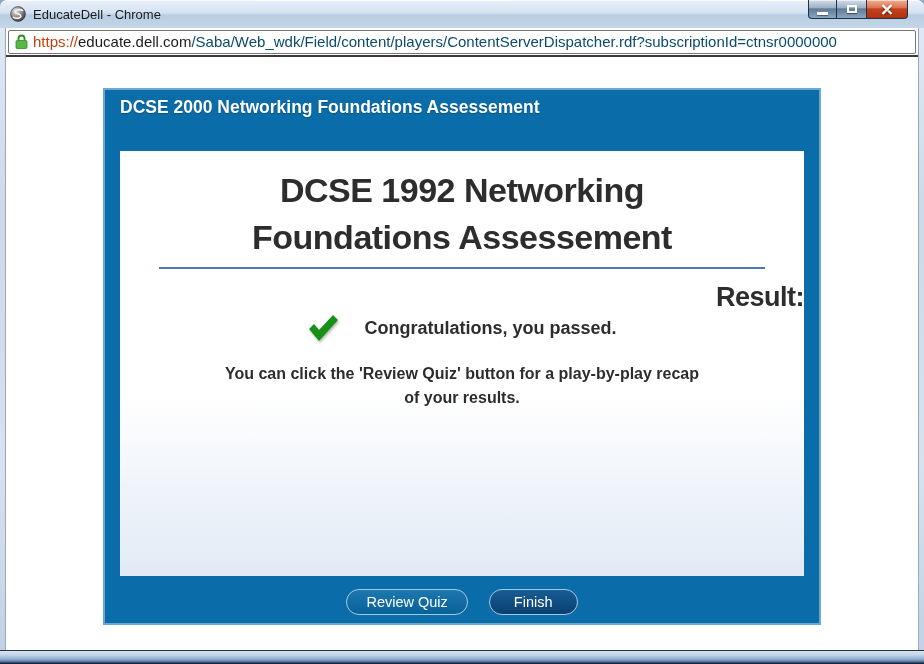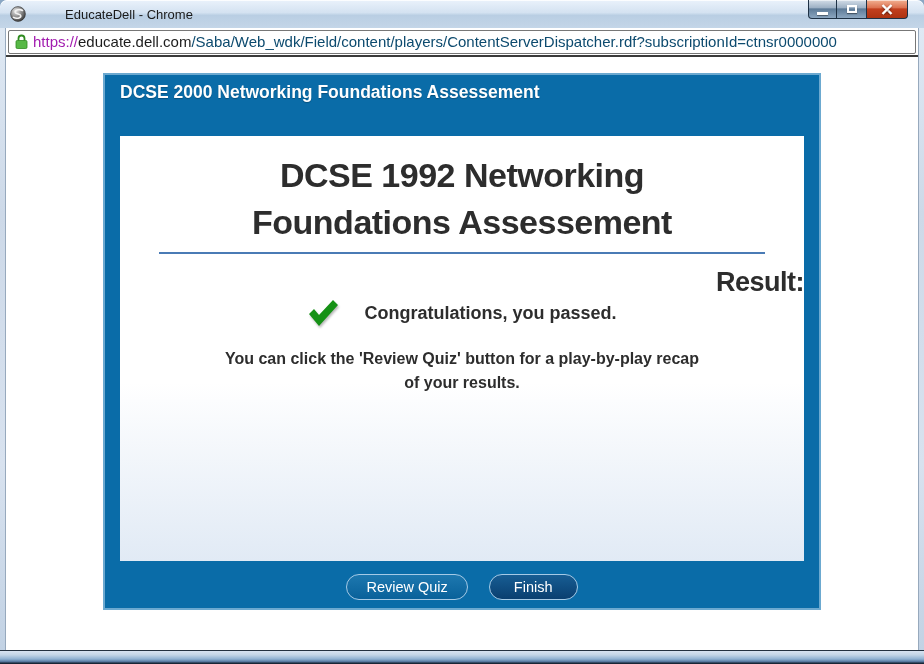--- a/index.html
+++ b/index.html
@@ -15,21 +15,20 @@
   }
 
   
   .titlebar {
     height:28px; flex:0 0 28px;
     background:linear-gradient(180deg,#eaf2fb 0%,#d4e2f1 45%,#b9cee3 55%,#c4d6e8 100%);
     display:flex; align-items:center;
     padding-left:10px; position:relative;
     border-radius:7px 7px 0 0;
     box-shadow:inset 0 1px 0 rgba(255,255,255,.8);
-    gap:32px;
   }
   .favicon { width:16px; height:16px; margin-right:7px; flex:0 0 16px; }
   .win-title { font-size:13px; color:#1a1a1a; }
 
   .win-controls { position:absolute; top:0; right:16px; display:flex; }
   .wbtn {
     height:19px; border:1px solid #1e3145; border-top:none;
     background:linear-gradient(180deg,#d3dde8 0%,#9fb2c6 42%,#5d7democ 50%,#8ba6c0 100%);
     background:linear-gradient(180deg,#d3dde8 0%,#9fb2c6 42%,#5e7b98 50%,#8ba6c0 100%);
     display:flex; align-items:center; justify-content:center;
@@ -62,29 +61,29 @@
     display:flex; align-items:center; padding:0 2px;
     border-bottom:2px solid #3a3a3a;
   }
   .urlbox {
     flex:1; height:24px; background:#fff;
     border:1px solid #777; border-radius:2px;
     display:flex; align-items:center; padding:0 6px;
     font-size:15px; white-space:nowrap; overflow:hidden;
   }
   .lock-icon { width:13px; height:15px; margin-right:5px; flex:0 0 13px; }
-  .url-scheme { color:#a21caf; }
+  .url-scheme { color:#c2410c; }
   .url-domain { color:#1c1c1c; }
   .url-path { color:#0c4a6e; }
 
   
   .page { flex:1; background:#ffffff; overflow:hidden; }
 
   .panel {
-    width:718px; margin:16px auto 0;
+    width:718px; margin:31px auto 0;
     background:#0a6ca8;
     border:2px solid rgba(190,220,240,.55);
     padding:6px 15px 11px;
     height:537px;
   }
   .panel-header {
     color:#ffffff; font-weight:bold; font-size:17.5px; line-height:23px;
     text-shadow:0 1px 1px rgba(0,0,0,.25);
   }
 

